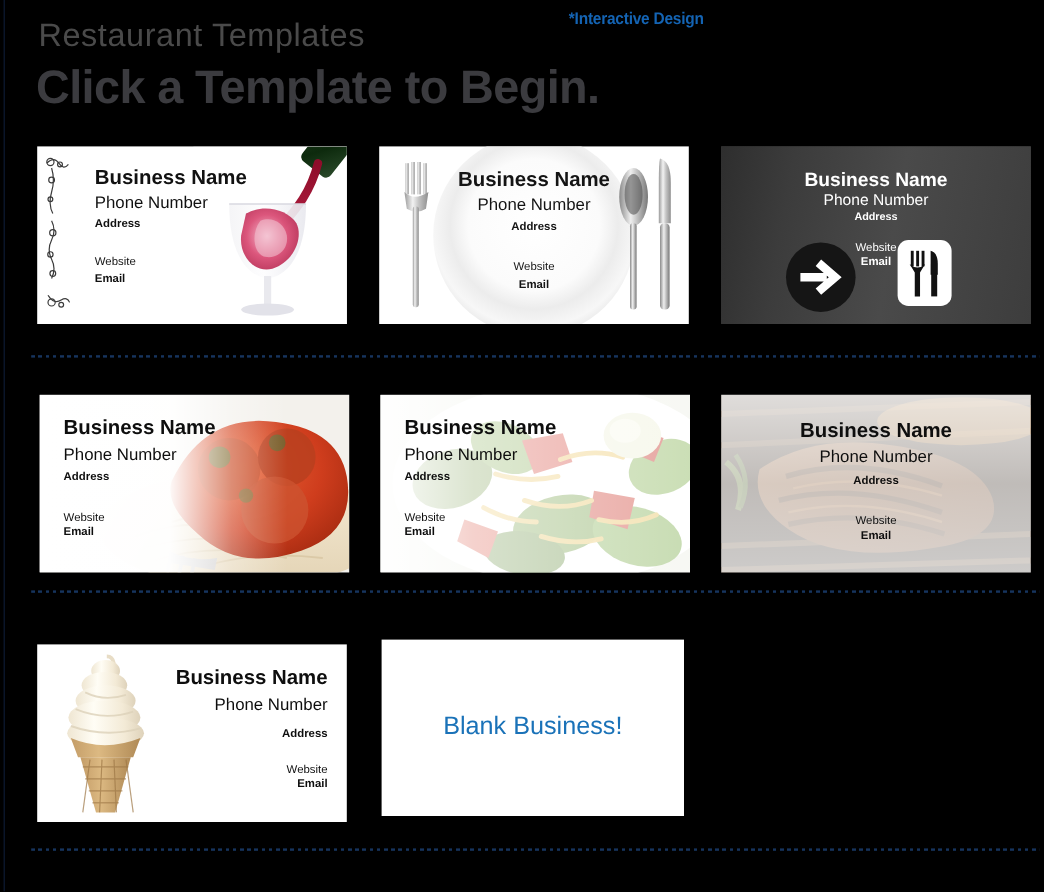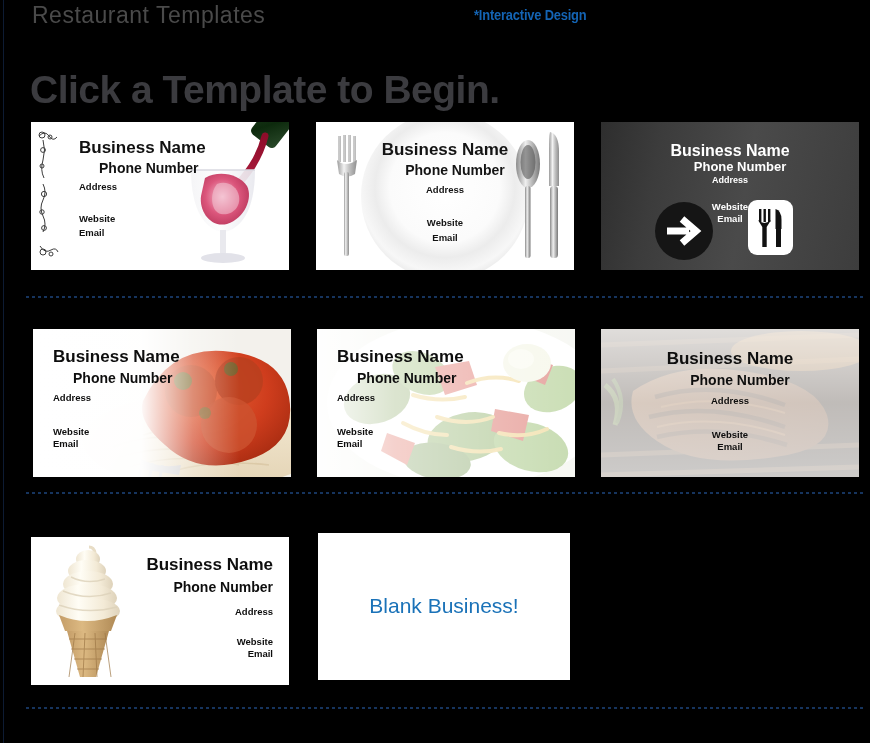--- a/index.html
+++ b/index.html
@@ -11,52 +11,52 @@
     position:relative;
   }
   .page{position:relative;width:870px;height:743px;overflow:hidden;}
 
   
   .left-rule{position:absolute;left:3px;top:0;width:1px;height:743px;background:#0d1b33;}
 
   
   .header{position:absolute;left:0;top:0;width:870px;height:110px;}
   .kicker{
-    position:absolute;left:32px;top:2px;
-    font-size:23px;color:#4a4a4a;letter-spacing:.5px;
+    position:absolute;left:32px;top:14px;
+    font-size:27px;color:#4a4a4a;letter-spacing:.5px;
     font-weight:400;
     text-align:center;
   }
   .interactive{
     position:absolute;left:474px;top:7px;
     font-size:14px;font-weight:bold;color:#1464b4;
     letter-spacing:-.2px;
     transform:scaleX(.92);transform-origin:left center;
   }
   .headline{
-    position:absolute;left:30px;top:68px;
+    position:absolute;left:30px;top:52px;
     font-size:39px;font-weight:bold;color:#3b3b3f;
     letter-spacing:-.5px;
   }
 
   
   .grid{position:absolute;left:0;top:0;width:870px;height:743px;}
 
   .card{
     position:absolute;width:258px;height:148px;
     background:#fff;overflow:hidden;
     box-sizing:border-box;
   }
 
   
   .tblock{position:absolute;z-index:5;}
   .t-name{font-weight:bold;line-height:1.12;}
-  .t-phone{font-weight:bold;line-height:1.15;margin-left:20px;}
+  .t-phone{font-weight:normal;line-height:1.15;}
   .t-addr{font-weight:bold;line-height:1.15;}
-  .t-web{font-weight:bold;line-height:1.25;}
+  .t-web{font-weight:normal;line-height:1.25;}
   .t-mail{font-weight:bold;line-height:1.25;}
 
   
   #card1{left:31px;top:122px;}
   #card1 .tblock{left:48px;top:16px;color:#111;text-align:left;}
   #card1 .t-name{font-size:17px;}
   #card1 .t-phone{font-size:14px;margin-top:3px;}
   #card1 .t-addr{font-size:9.5px;margin-top:6px;}
   #card1 .t-web{font-size:9.5px;margin-top:20px;}
   #card1 .t-mail{font-size:9.5px;margin-top:2px;}

